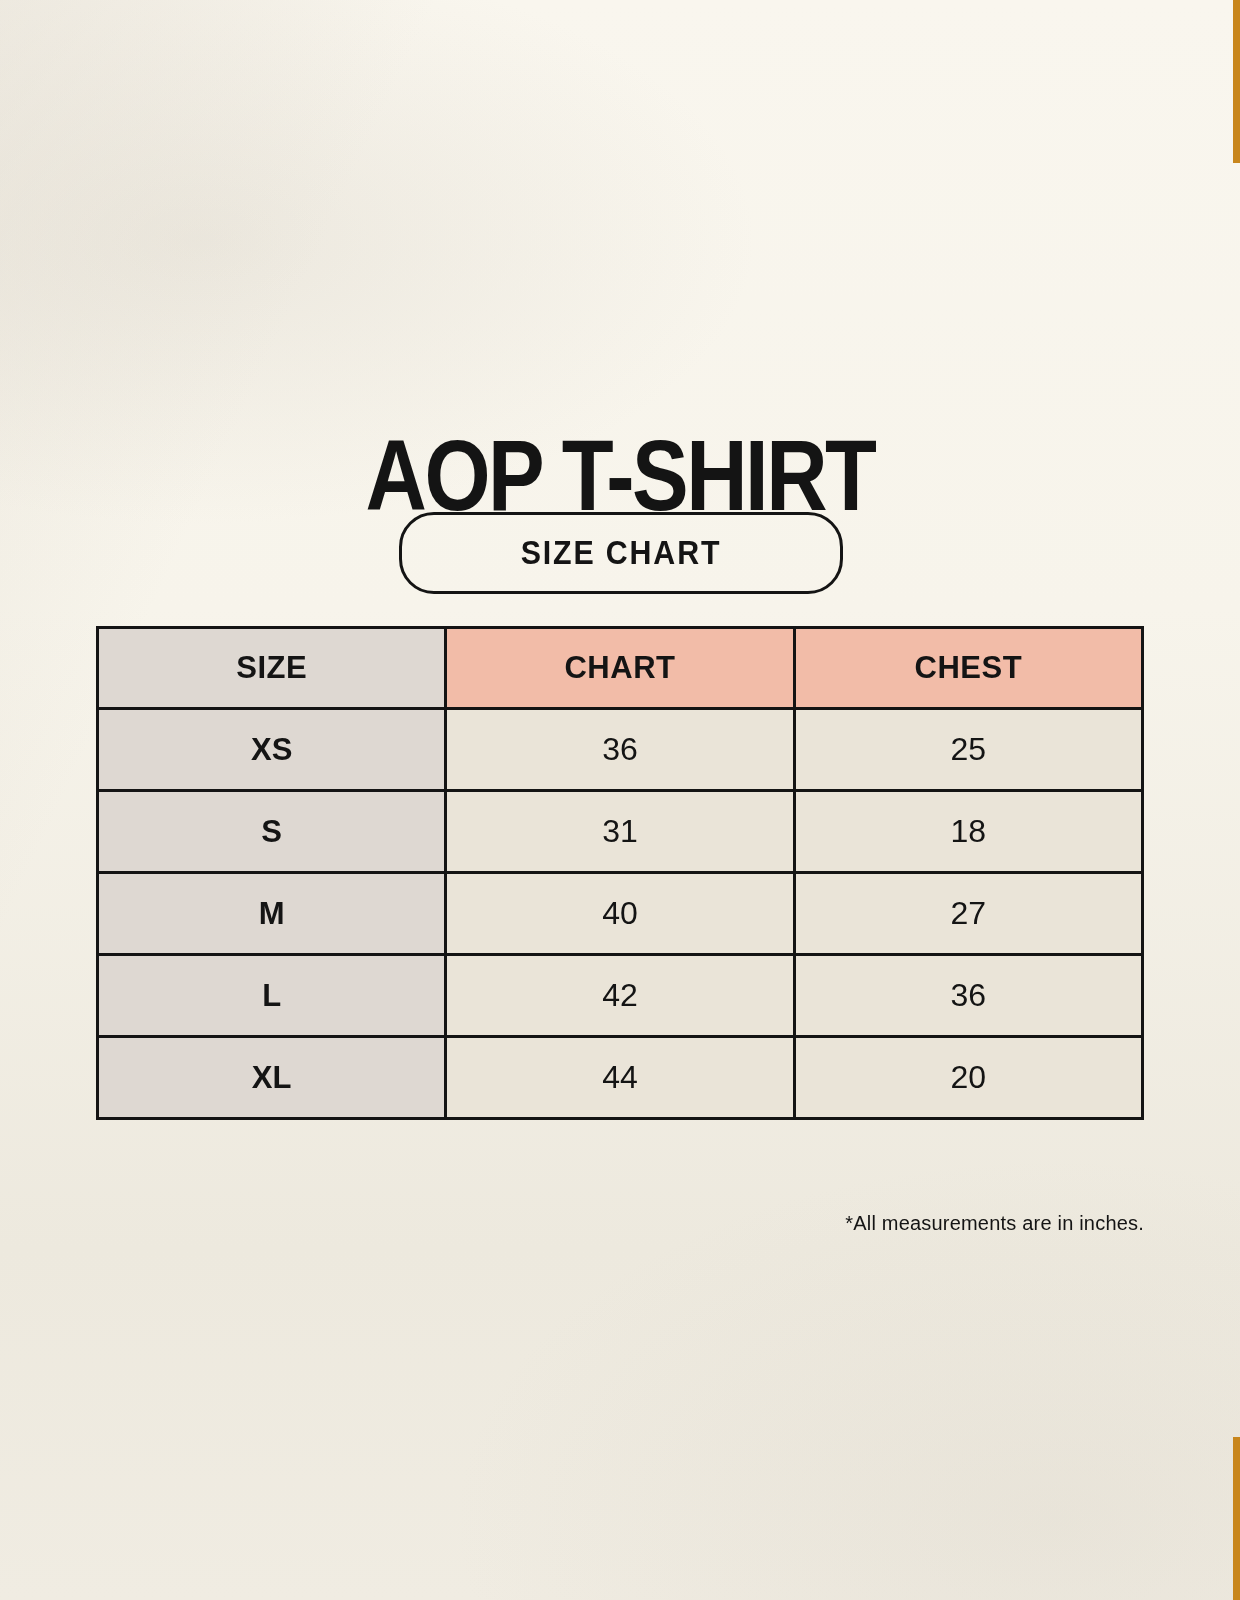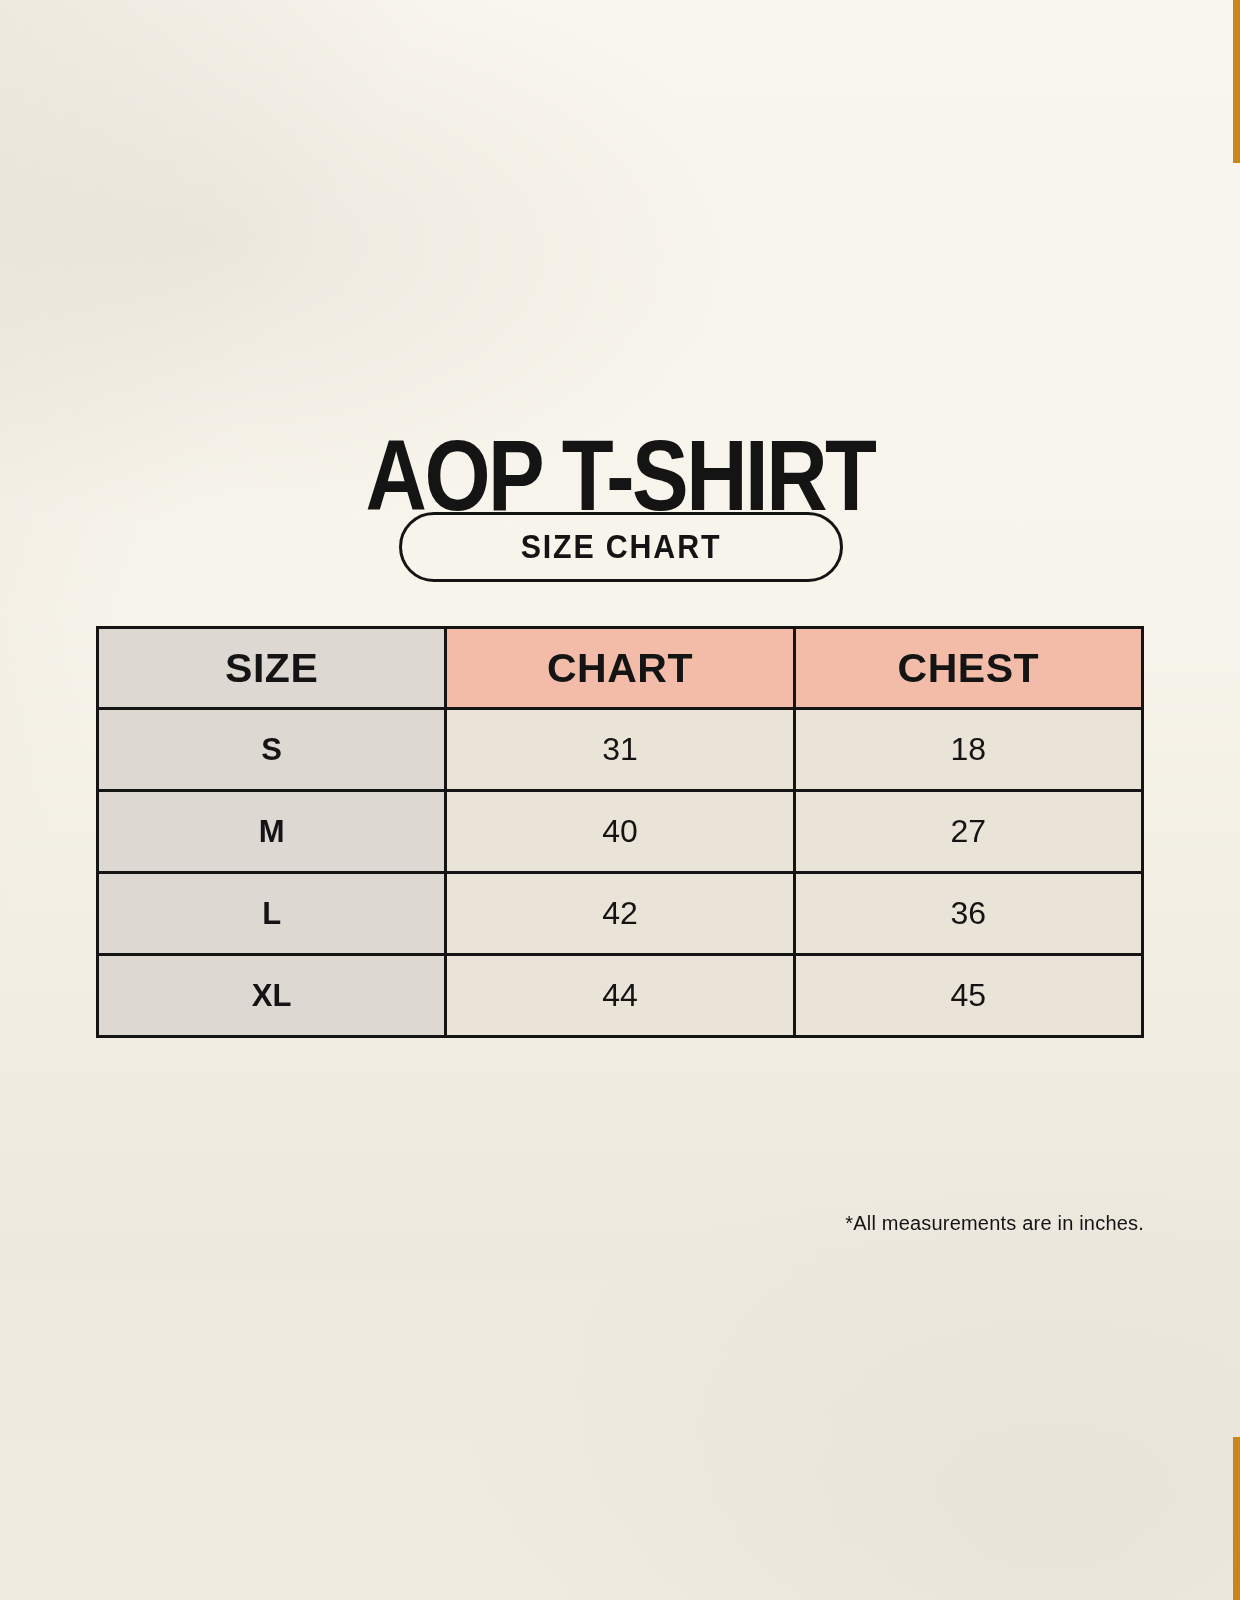--- a/index.html
+++ b/index.html
@@ -42,21 +42,21 @@
     transform: scaleX(0.85);
     transform-origin: 50% 50%;
     white-space: nowrap;
   }
 
   .pill {
     position: absolute;
     top: 512px;
     left: 399px;
     width: 444px;
-    height: 70px;
+    height: 82px;
     box-sizing: border-box;
     border: 3px solid #141414;
     border-radius: 35px;
     display: flex;
     align-items: center;
     justify-content: center;
   }
   .pill span {
     font-size: 33px;
     font-weight: bold;
@@ -74,21 +74,21 @@
   }
   table.size-chart th,
   table.size-chart td {
     border: 3px solid #141414;
     text-align: center;
     vertical-align: middle;
     padding: 0;
   }
   table.size-chart th {
     height: 78px;
-    font-size: 41px;
+    font-size: 31px;
     font-weight: bold;
     letter-spacing: 0.5px;
     background: #F2BCA8;
   }
   table.size-chart th.col-size {
     background: #DED8D2;
   }
   table.size-chart td {
     height: 79px;
     font-size: 32px;
@@ -127,35 +127,40 @@
 <table class="size-chart">
   <thead>
     <tr>
       <th class="col-size">SIZE</th>
       <th>CHART</th>
       <th>CHEST</th>
     </tr>
   </thead>
   <tbody>
     <tr>
+      <td class="col-size">XS</td>
+      <td>36</td>
+      <td>25</td>
+    </tr>
+    <tr>
       <td class="col-size">S</td>
       <td>31</td>
       <td>18</td>
     </tr>
     <tr>
       <td class="col-size">M</td>
       <td>40</td>
       <td>27</td>
     </tr>
     <tr>
       <td class="col-size">L</td>
       <td>42</td>
       <td>36</td>
     </tr>
     <tr>
       <td class="col-size">XL</td>
       <td>44</td>
-      <td>45</td>
+      <td>20</td>
     </tr>
   </tbody>
 </table>
 
 <div class="footnote">*All measurements are in inches.</div>
 
 </body></html>

